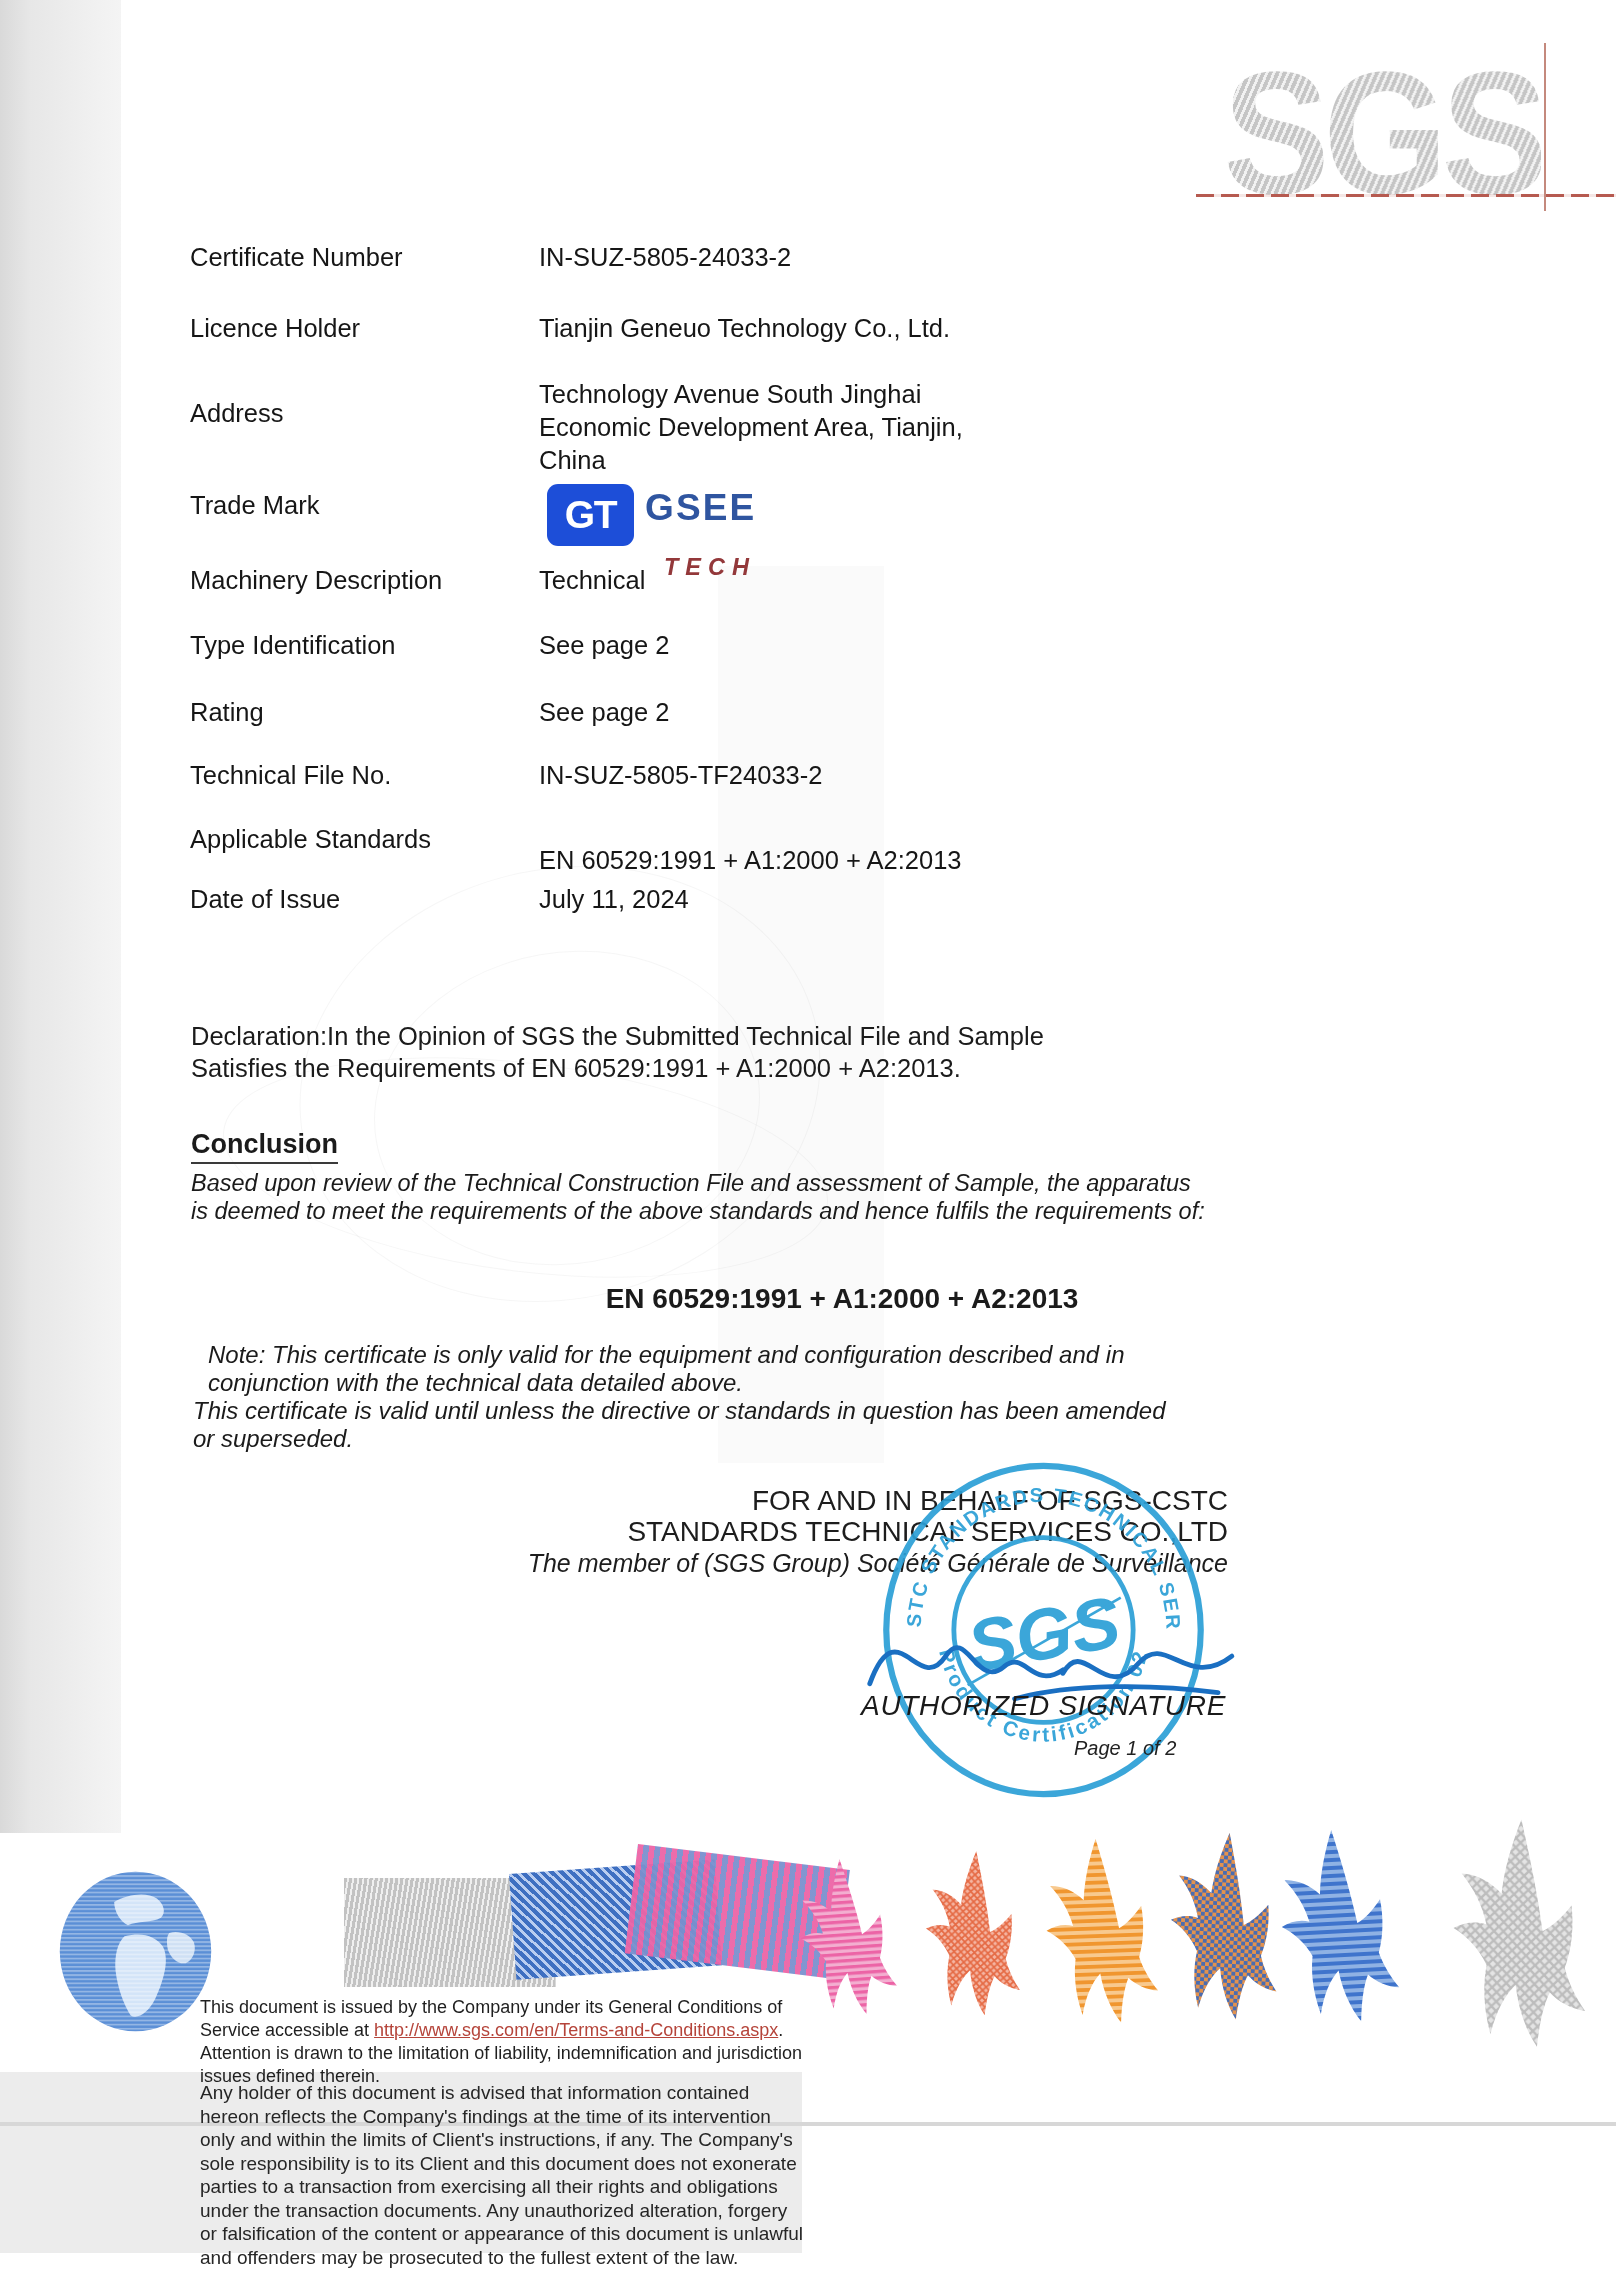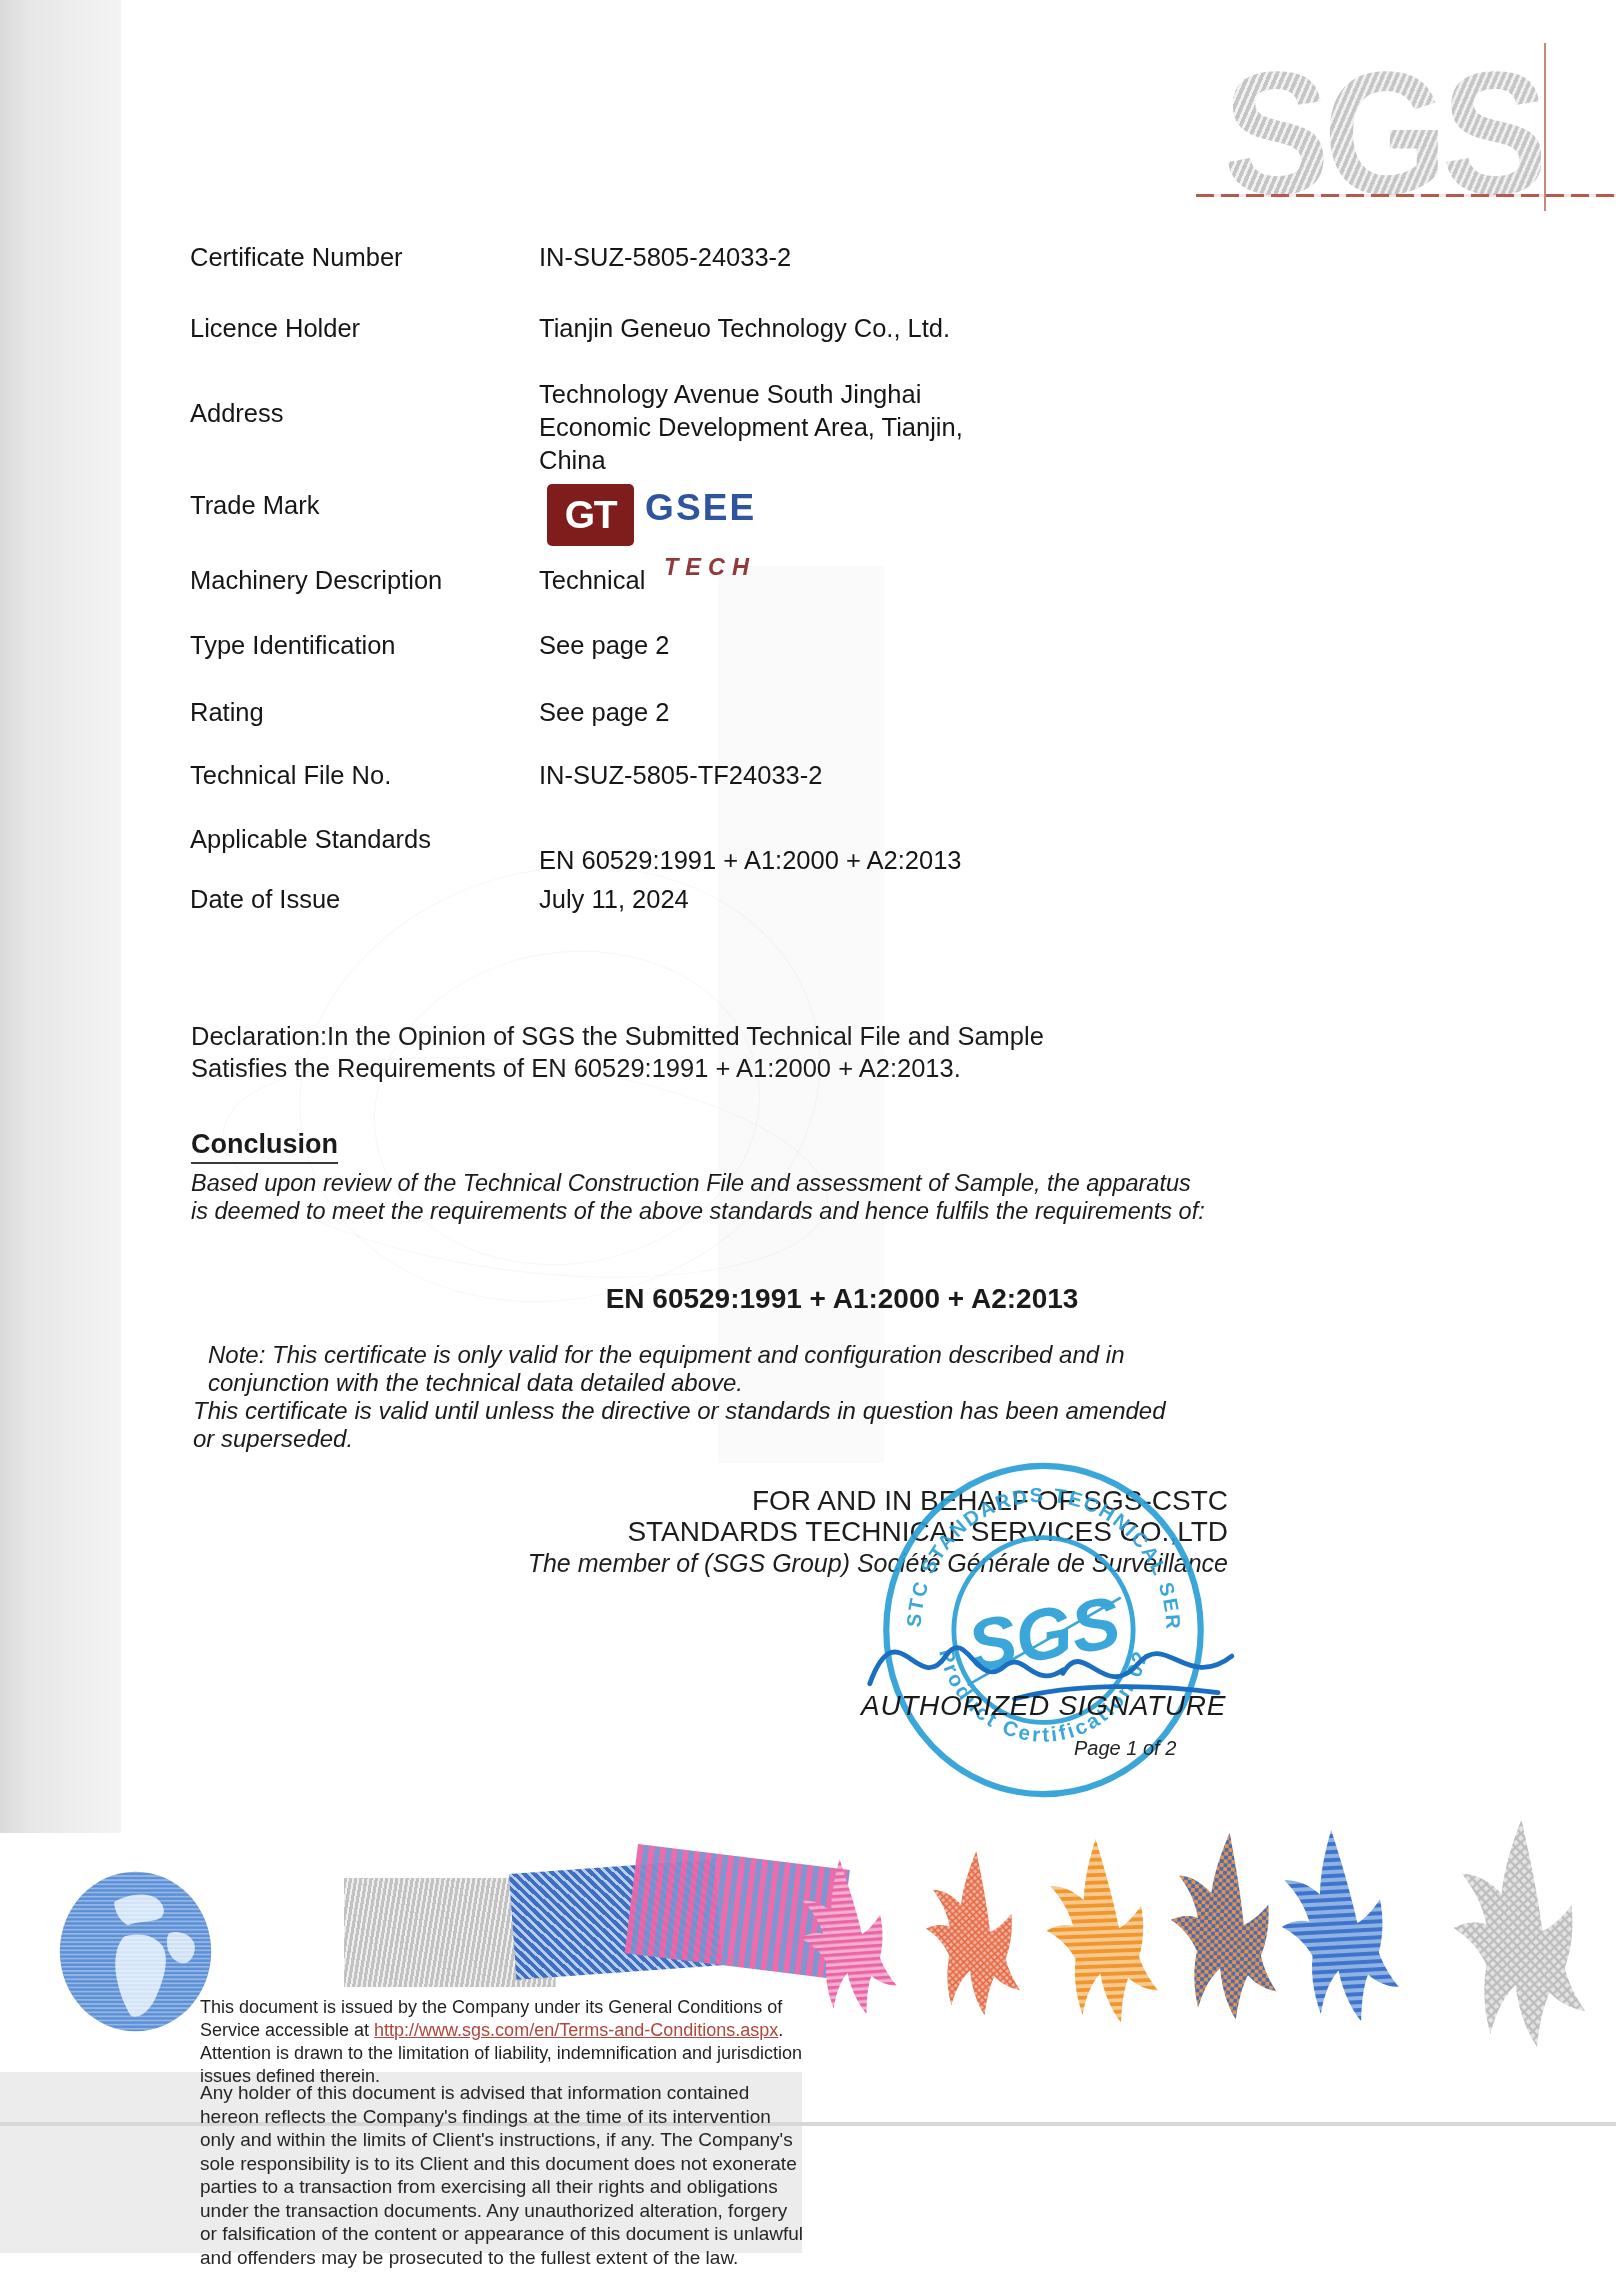--- a/index.html
+++ b/index.html
@@ -22,21 +22,21 @@
   .red-h{left:1196px;top:194px;width:421px;height:2.8px;z-index:2;
       background:repeating-linear-gradient(90deg,#b65a50 0 18px,rgba(182,90,80,0.15) 18px 25px);}
   .red-v{left:1544px;top:43px;width:2.1px;height:168px;background:#c4897d;z-index:2;}
 
   
   .flabel{left:190px;font-size:25.5px;color:#161616;z-index:2;white-space:nowrap;}
   .fvalue{left:539px;font-size:25.5px;color:#161616;z-index:2;white-space:nowrap;}
   .fvalue.wrap{white-space:normal;width:483px;line-height:33px;}
 
   
-  .gt-box{left:547px;top:484px;width:87px;height:62px;background:#7f1d1d;border-radius:5px;z-index:2;
+  .gt-box{left:547px;top:484px;width:87px;height:62px;background:#1d4ed8;border-radius:11px;z-index:2;
       display:flex;align-items:center;justify-content:center;}
   .gt-mono{color:#ffffff;font-size:39px;font-weight:bold;letter-spacing:-1.4px;}
   .gsee{left:645px;top:487px;font-size:37px;font-weight:bold;color:#2f55a0;letter-spacing:2.1px;z-index:2;}
   .gsee-tech{left:664px;top:526px;font-size:23.5px;font-weight:bold;font-style:italic;color:#93383a;letter-spacing:7px;z-index:2;margin-top:28px;}
 
   
   .decl{left:191px;top:1020px;font-size:25.5px;line-height:32px;z-index:2;white-space:nowrap;}
   .concl-h{left:191px;top:1129px;font-size:27px;font-weight:bold;border-bottom:2.8px solid #3a3a3a;padding-bottom:2.1px;z-index:2;}
   .concl-b{left:191px;top:1169px;width:1021px;font-size:23.5px;font-style:italic;line-height:28px;z-index:2;}
   .standard{left:297px;top:1283px;width:1090px;text-align:center;font-size:28px;font-weight:bold;z-index:2;}

